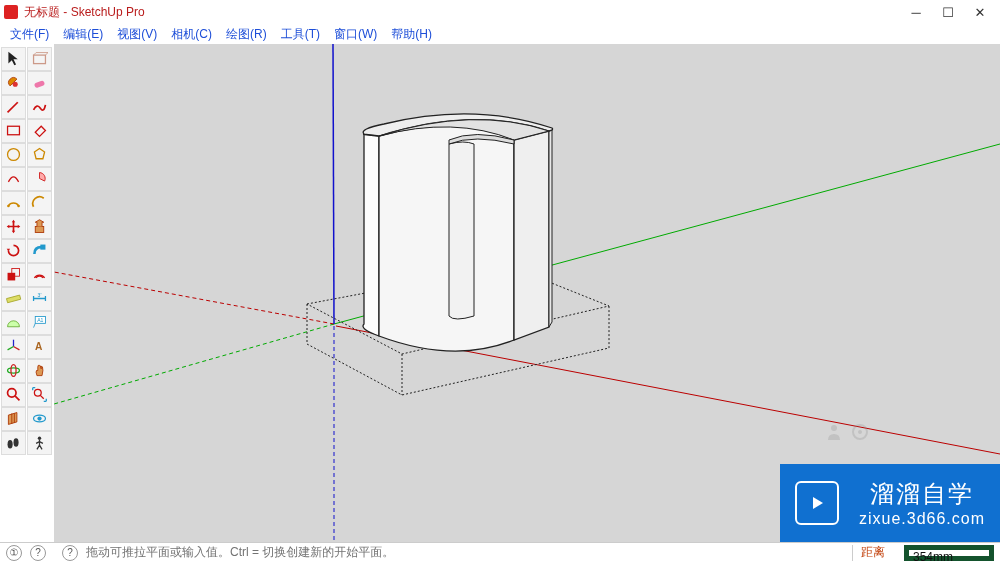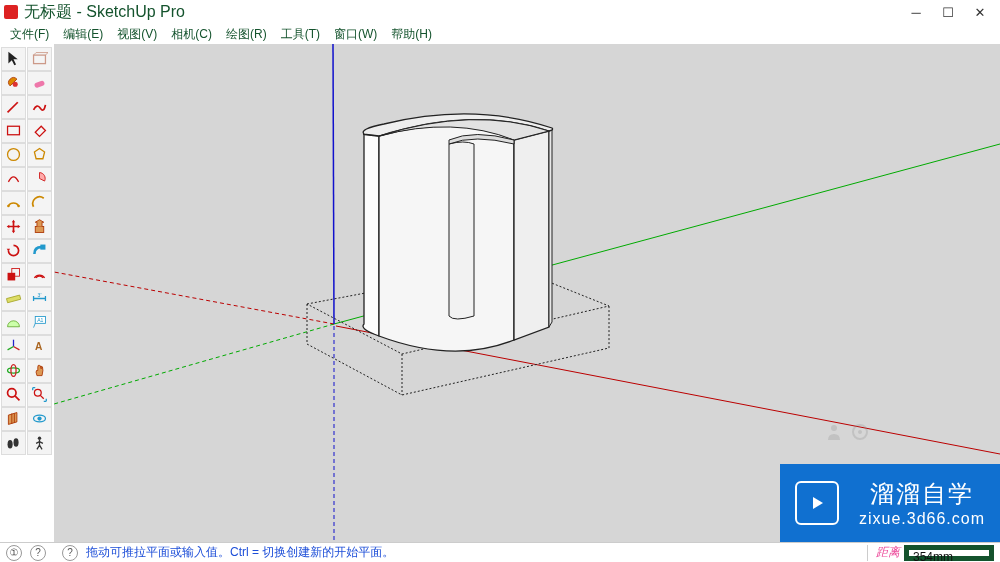--- a/index.html
+++ b/index.html
@@ -1,40 +1,40 @@
 <!DOCTYPE html>
 <html><head>
 <meta charset="utf-8">
 <style>
   * { box-sizing: border-box; margin: 0; padding: 0; user-select: none; }
   body { font-family: "Microsoft YaHei", "SimSun", Arial, sans-serif; font-size: 12px; background: #fff; overflow: hidden; width: 1000px; height: 562px; position: relative; }
   
   .titlebar { height: 24px; display: flex; align-items: center; padding: 0 4px; background: #fff; }
   .titlebar .app-icon { width: 14px; height: 14px; background: #d22; border-radius: 2px; margin-right: 6px; }
-  .titlebar .title { flex: 1; font-size: 16px; color: #14532d; }
+  .titlebar .title { flex: 1; font-size: 12px; color: #b91c1c; }
   .titlebar .win-btns { display: flex; gap: 0; }
   .titlebar .win-btn { width: 32px; height: 20px; display: flex; align-items: center; justify-content: center; font-size: 13px; color: #333; }
   
   .menubar { height: 20px; display: flex; align-items: center; padding-left: 4px; background: #fff; gap: 2px; }
-  .menubar .menu { padding: 2px 6px; font-size: 12px; color: #14532d; cursor: default; }
+  .menubar .menu { padding: 2px 6px; font-size: 12px; color: #1d4ed8; cursor: default; }
   
   .workspace { position: absolute; top: 44px; left: 0; right: 0; bottom: 20px; display: flex; }
   .toolbar { width: 54px; background: #fff; border-right: 0; display: flex; flex-direction: column; padding-top: 2px; }
   .toolrow { height: 24px; display: flex; }
   .toolbtn { width: 25px; height: 24px; display: flex; align-items: center; justify-content: center; background: #f4f4f4; border: 1px solid #ddd; margin: 0.5px; }
   .toolbtn svg { width: 17px; height: 17px; }
   
   .viewport { flex: 1; position: relative; background: #d6d6d6; overflow: hidden; }
   .axes { position: absolute; top:0; left:0; width:100%; height:100%; }
   .model { position: absolute; top:0; left:0; width:100%; height:100%; }
   
   .statusbar { position: absolute; bottom:0; left:0; right:0; height: 20px; background: #fff; border-top: 1px solid #ccc; display: flex; align-items: center; padding: 0 6px; font-size: 12px; }
   .statusbar .sicon { width: 16px; height: 16px; border: 1px solid #999; border-radius: 50%; display:flex; align-items:center; justify-content:center; margin-right: 8px; font-size:10px; color:#555;}
-  .statusbar .hint { flex:1; color:#1d4ed8; }
-  .statusbar .distlbl { margin-right: 4px; color:#ec4899;font-style:italic; }
+  .statusbar .hint { flex:1; color:#737373; }
+  .statusbar .distlbl { margin-right: 19px; color:#c2410c; }
   .statusbar .distval { width: 90px; height: 16px; border: 5px solid #14532d; padding: 0 4px; background:#fff; color:#111; }
   
   .watermark { position: absolute; right: 0; bottom: 20px; width: 220px; height: 78px; background: #1070d0; display:flex; align-items:center; justify-content:center; gap:20px; }
   .watermark .play { width: 44px; height: 44px; border: 2px solid #fff; border-radius: 6px; display:flex; align-items:center; justify-content:center; }
   .watermark .play svg { width: 20px; height:20px; fill:#fff; }
   .watermark .wm-text { color:#fff; text-align:center; }
   .watermark .wm-big { font-size: 24px; letter-spacing: 2px; font-weight: 500; }
   .watermark .wm-small { font-size: 16px; letter-spacing: 1px; }
   
   .floating-icons { position: absolute; right: 130px; bottom: 100px; display:flex; gap:6px; }

